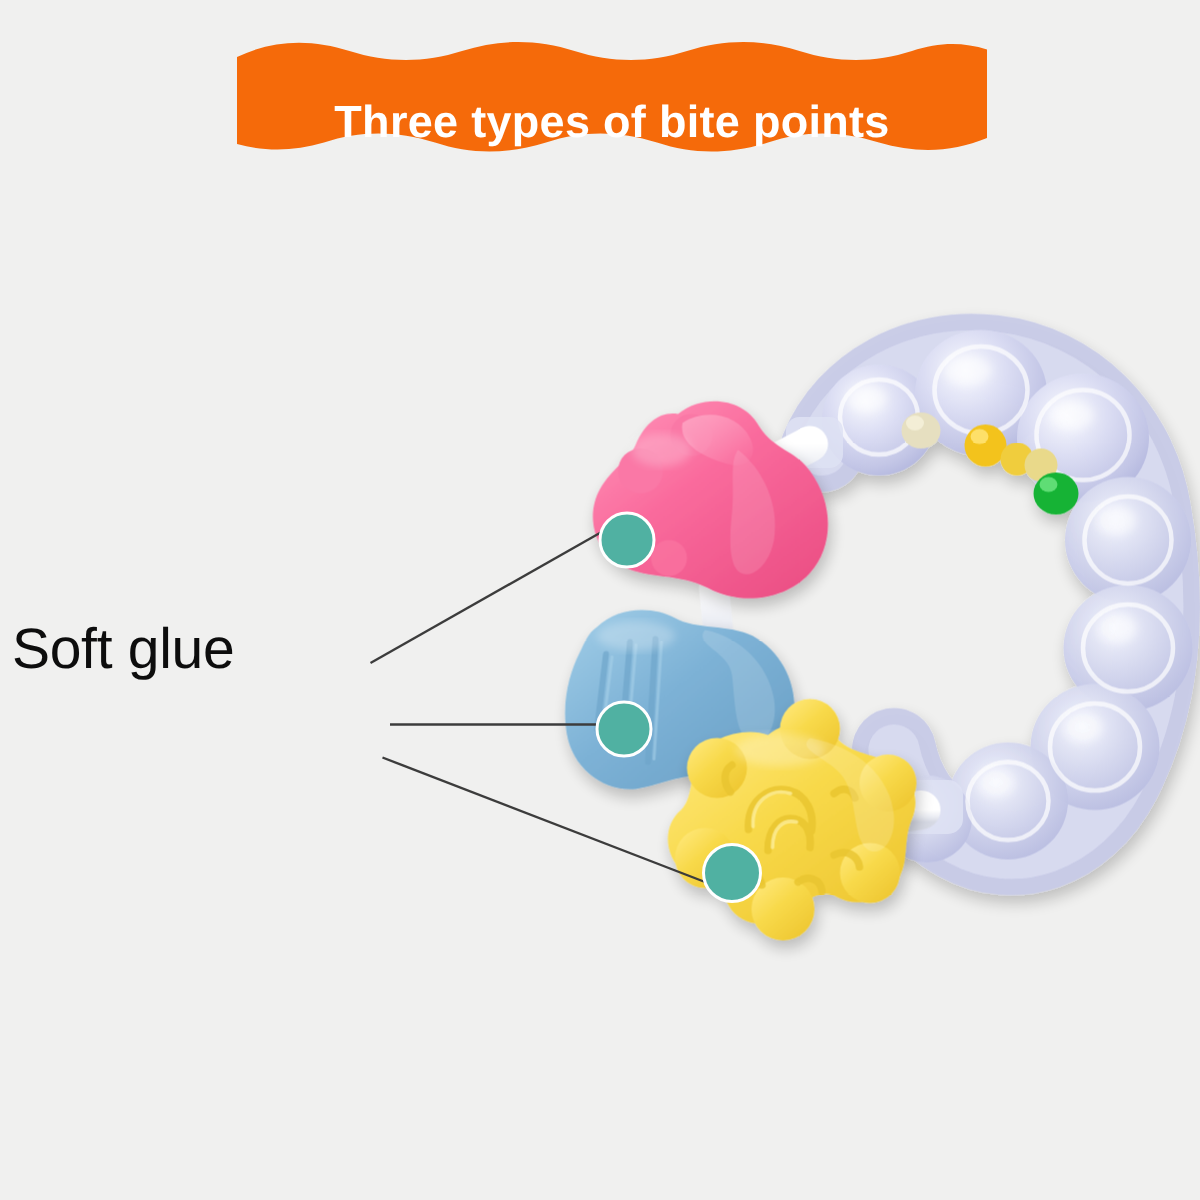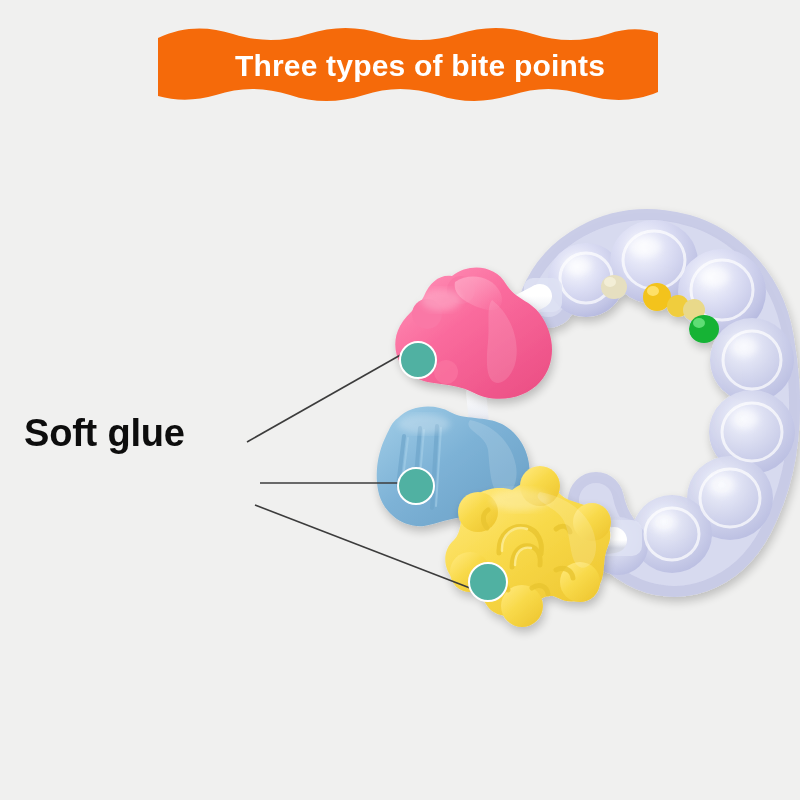--- a/index.html
+++ b/index.html
@@ -29,45 +29,44 @@
     height: 76px;
   }
   #banner-svg {
     position: absolute;
     left: 0;
     top: 0;
   }
   #banner-title {
     position: absolute;
     left: 0;
-    top: 0;
+    top: 16px;
     width: 500px;
     height: 76px;
     display: flex;
     align-items: center;
     justify-content: center;
     color: #ffffff;
     font-size: 30px;
     font-weight: bold;
     letter-spacing: 0.2px;
     white-space: nowrap;
     z-index: 3;
     pointer-events: none;
-    padding-left: 12px;
   }
 
   
   #callout-label {
     position: absolute;
-    left: 24px;
+    left: 8px;
     top: 412px;
     width: 260px;
     color: #0d0d0d;
     font-size: 38px;
-    font-weight: bold;
+    font-weight: normal;
     line-height: 1.14;
     letter-spacing: -0.2px;
     z-index: 6;
   }
   #callout-label .cl-line { display: block; white-space: nowrap; }
 
   
   #art-svg {
     position: absolute;
     left: 0; top: 0;

